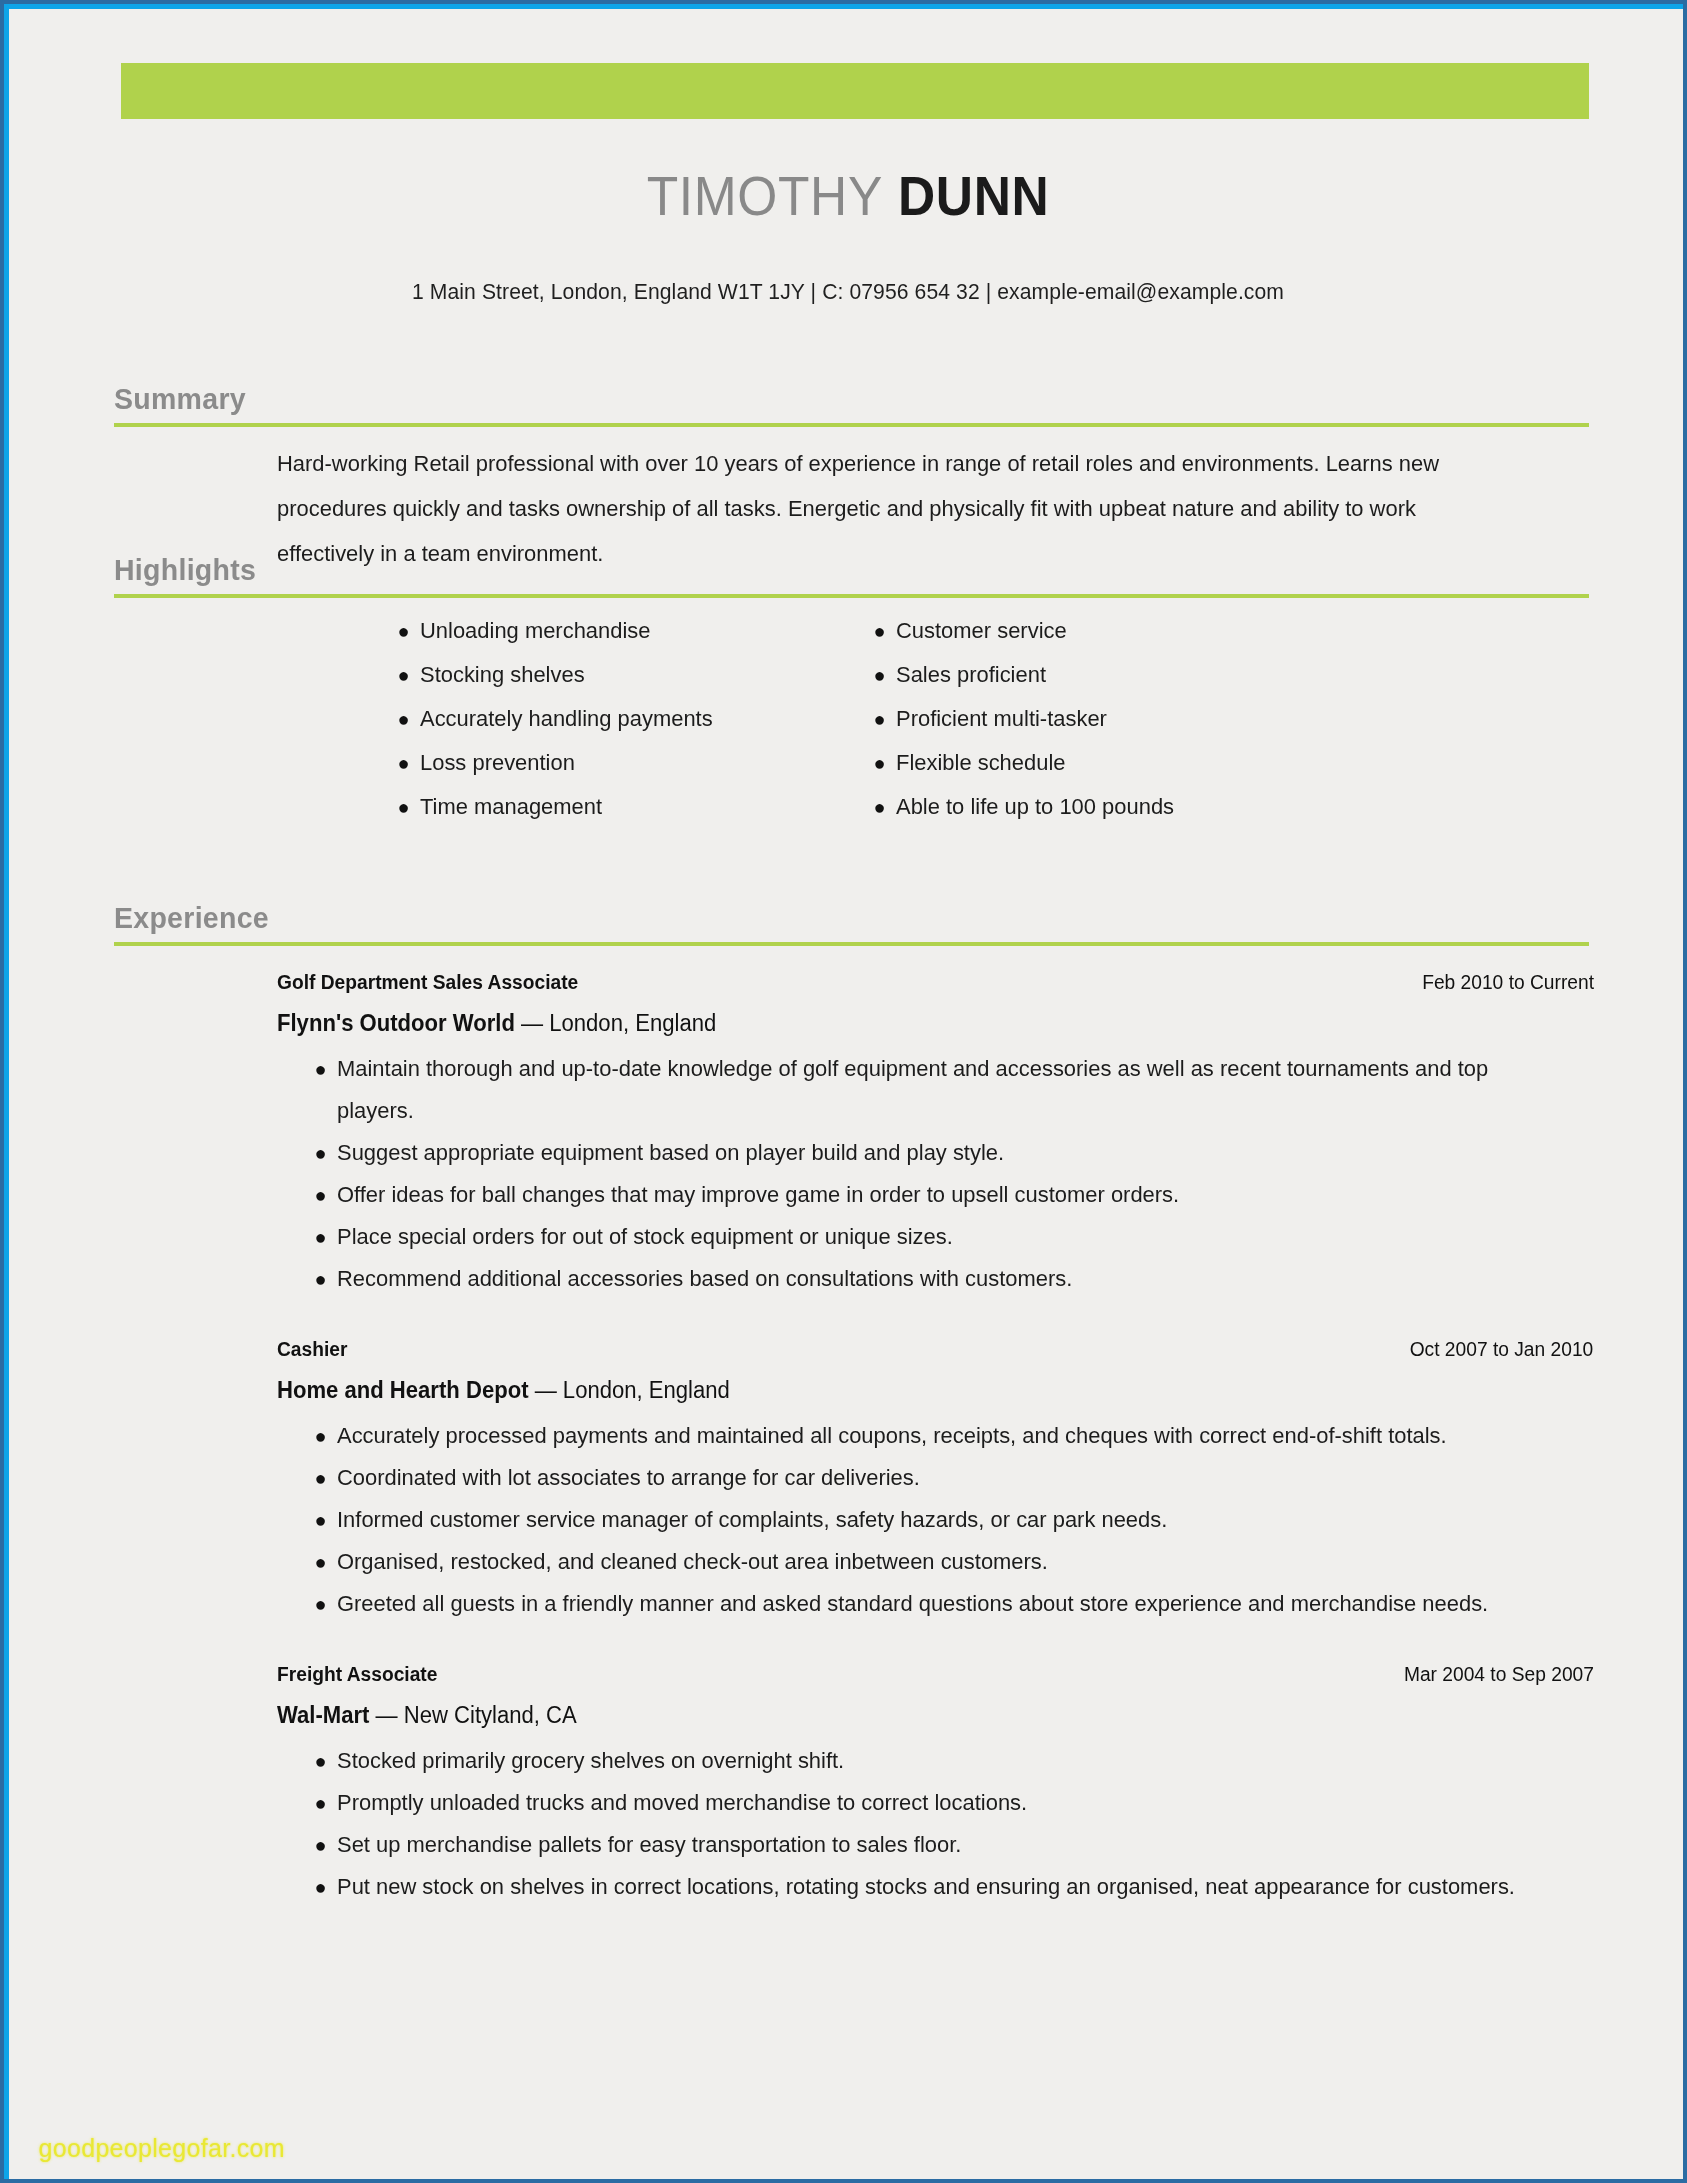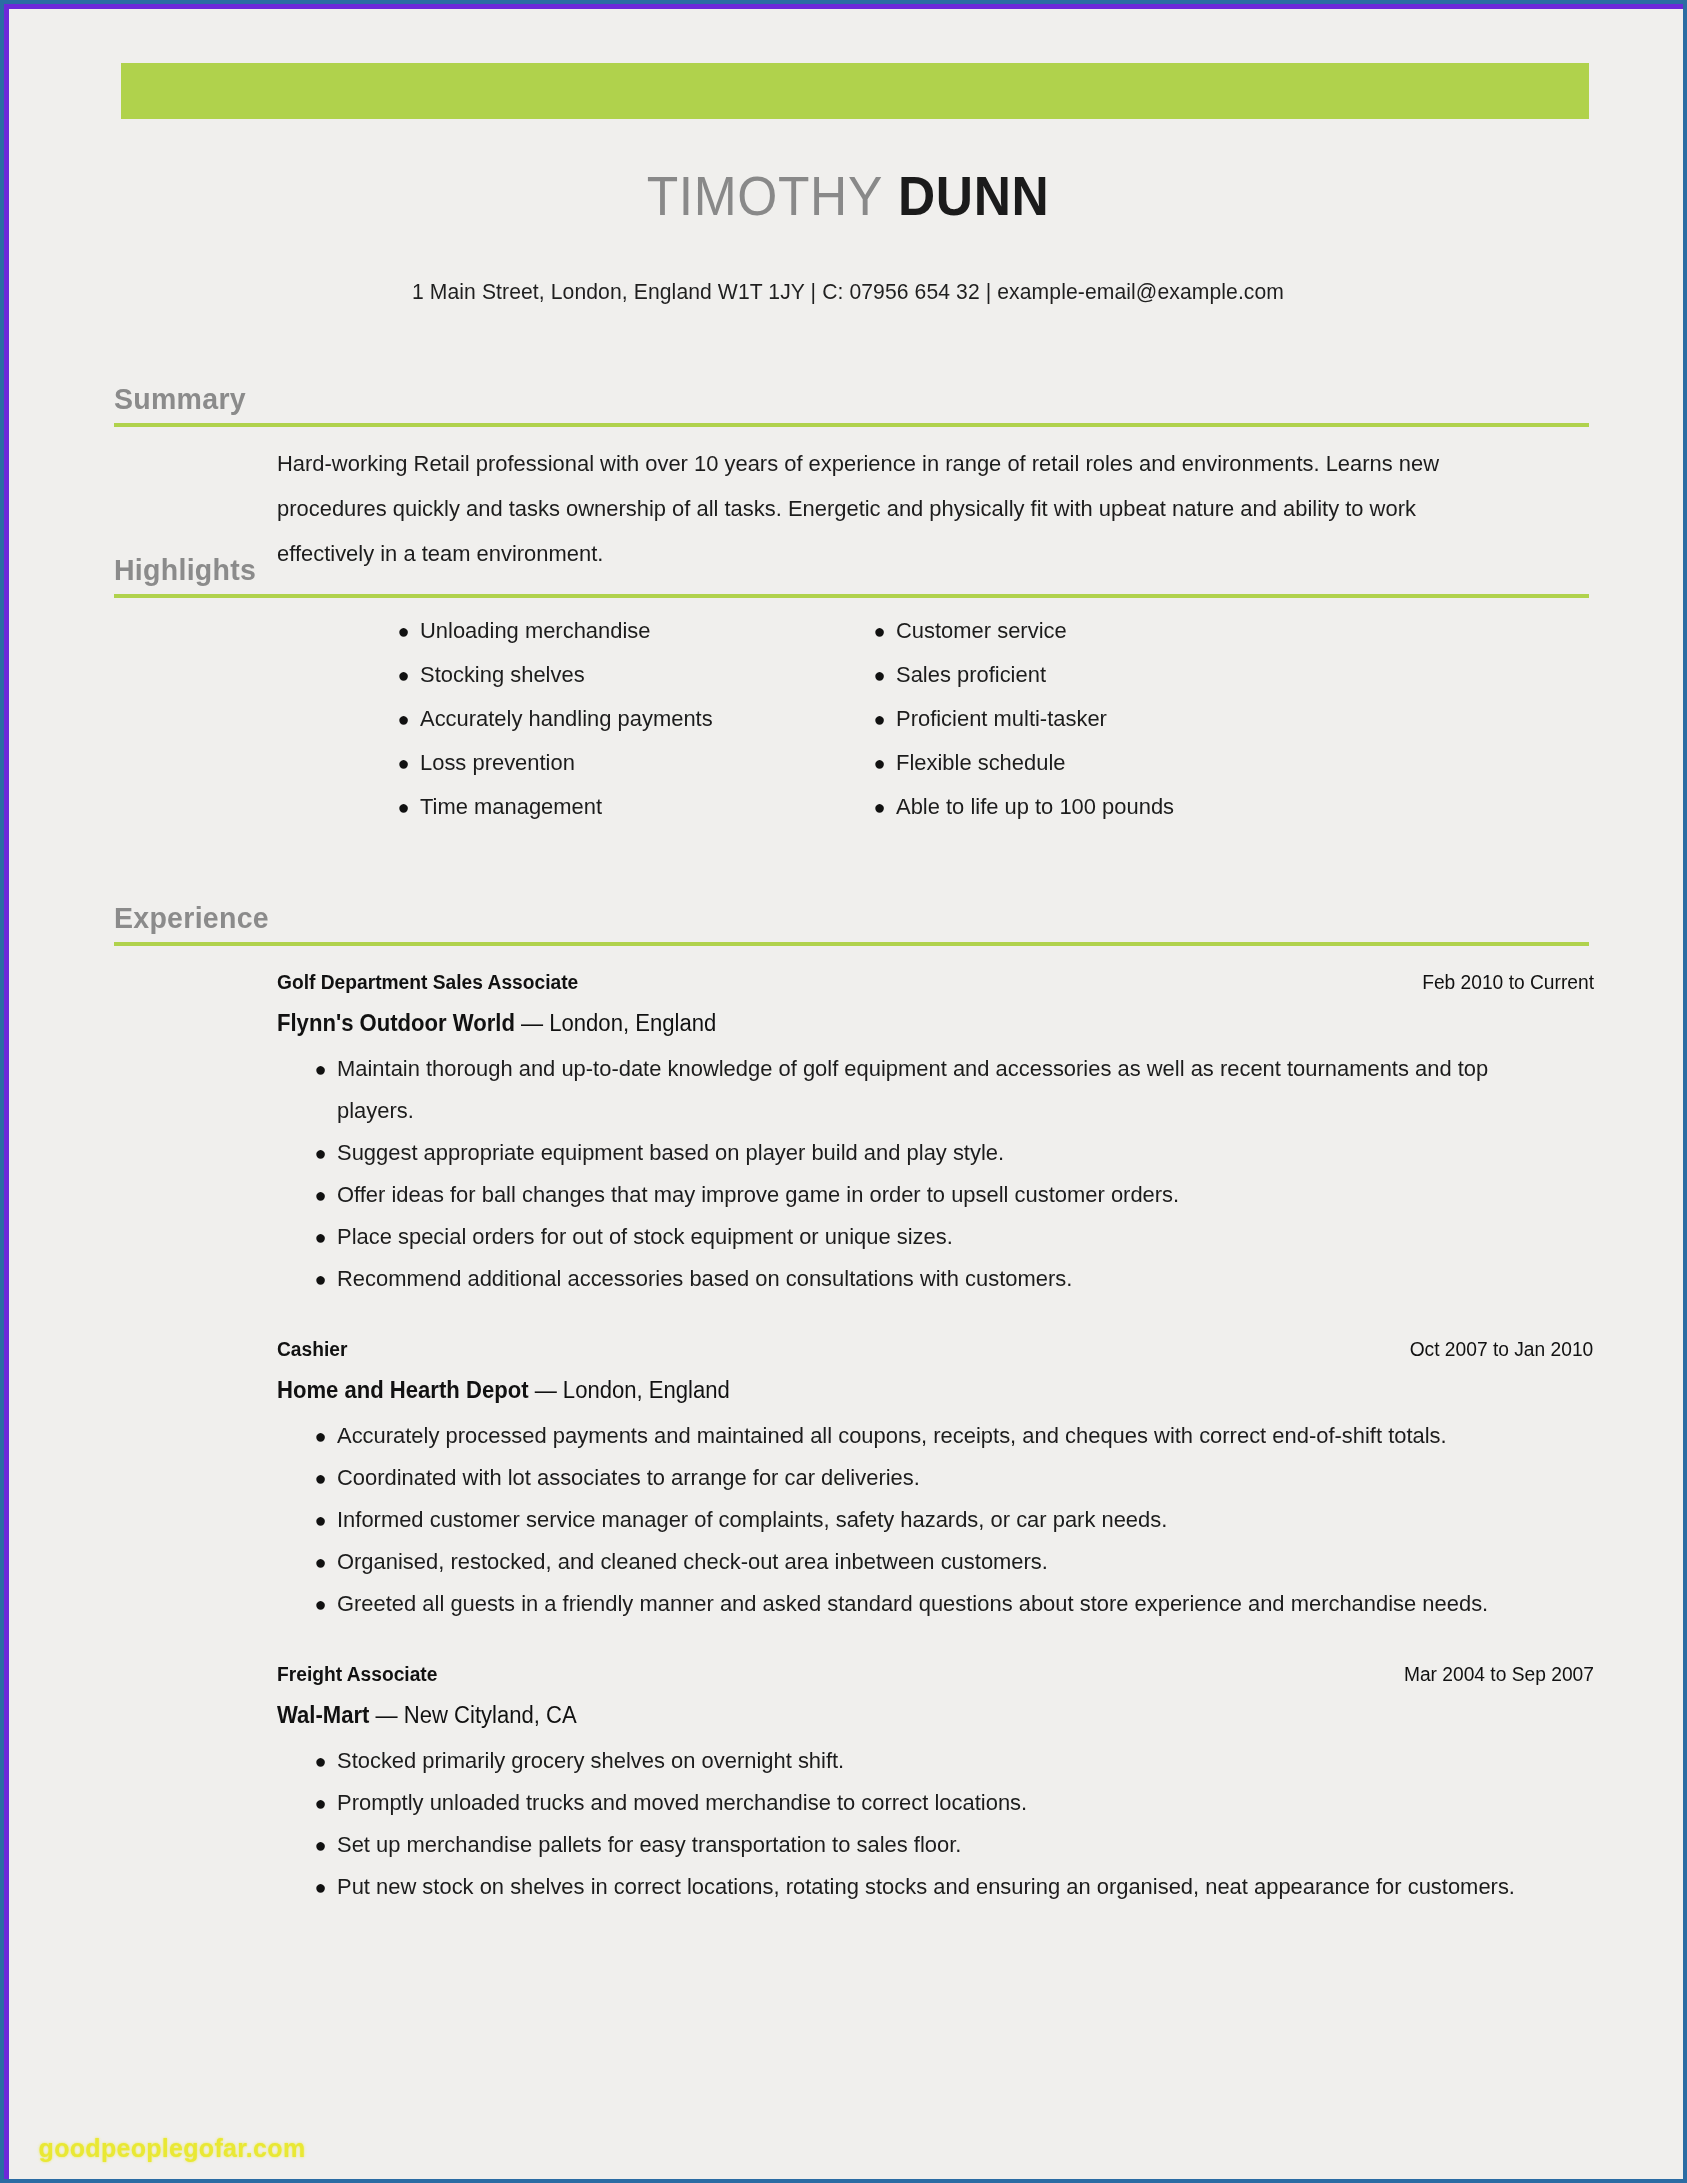--- a/index.html
+++ b/index.html
@@ -16,21 +16,21 @@
   }
 
   
   #page-frame {
     position: absolute;
     left: 0; top: 0;
     width: 1687px;
     height: 2183px;
     box-sizing: border-box;
     border: 4.6px solid #2b6ca3;
-    background: #6d28d9;
+    background: #0ea5e9;
     overflow: hidden;
   }
 
   
   #paper {
     position: absolute;
     left: 4.6px; top: 4.6px;
     width: 1678px;
     height: 2174px;
     background: #f0efed;
@@ -207,21 +207,21 @@
     transform: scaleX(0.975);
     transform-origin: left top;
   }
 
   
   #watermark {
     position: absolute;
     left: 30px;
     top: 2125px;
     font-size: 25px;
-    font-weight: 700;
+    font-weight: 400;
     color: #e9e833;
     letter-spacing: 0.3px;
     text-shadow: 0 0 2.6px rgba(233,232,51,0.85);
   }
 </style>
 </head>
 <body>
 
 <div id="page-frame">
   <div id="paper">

